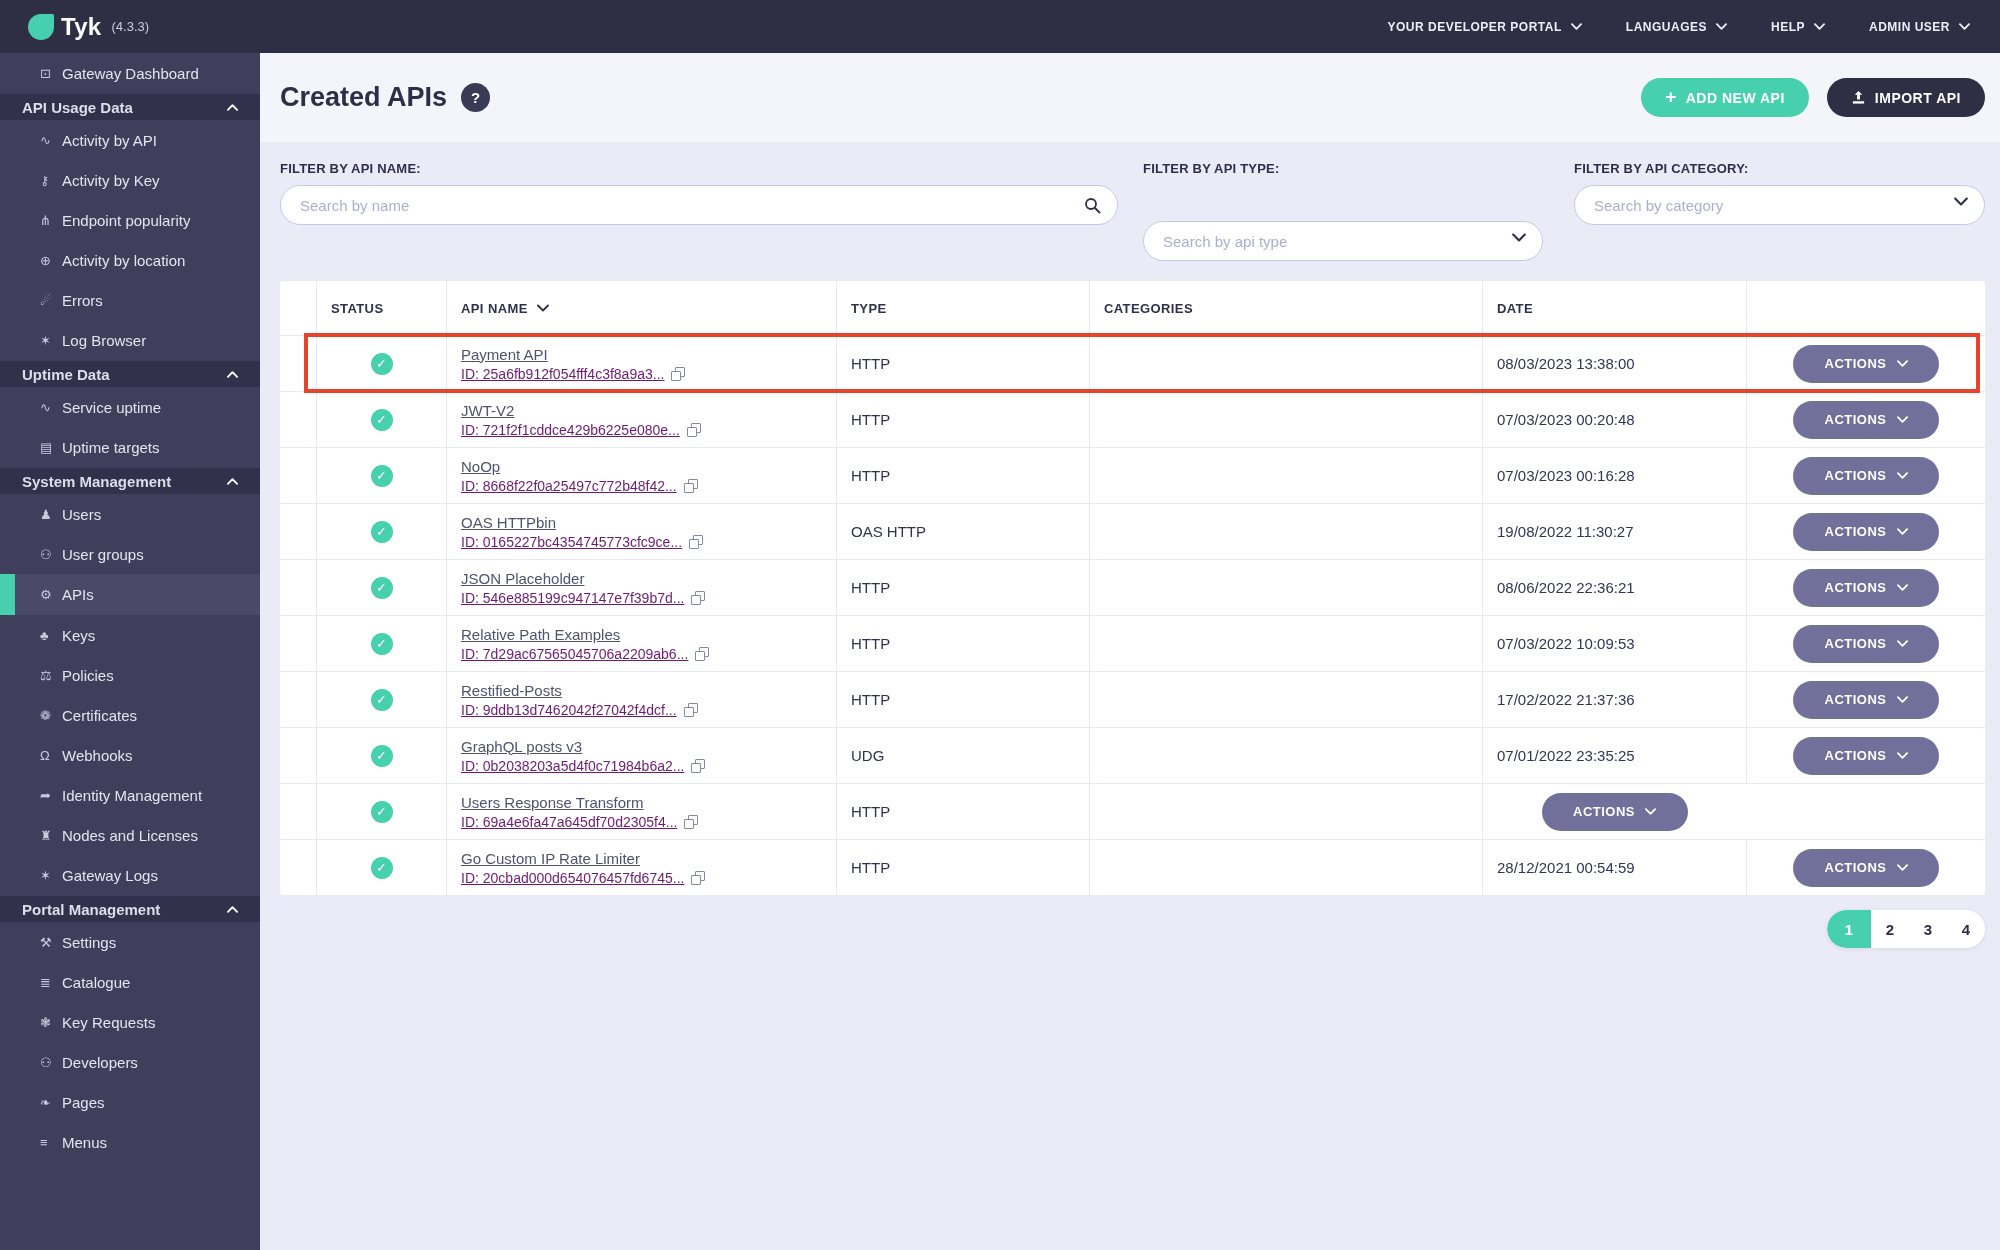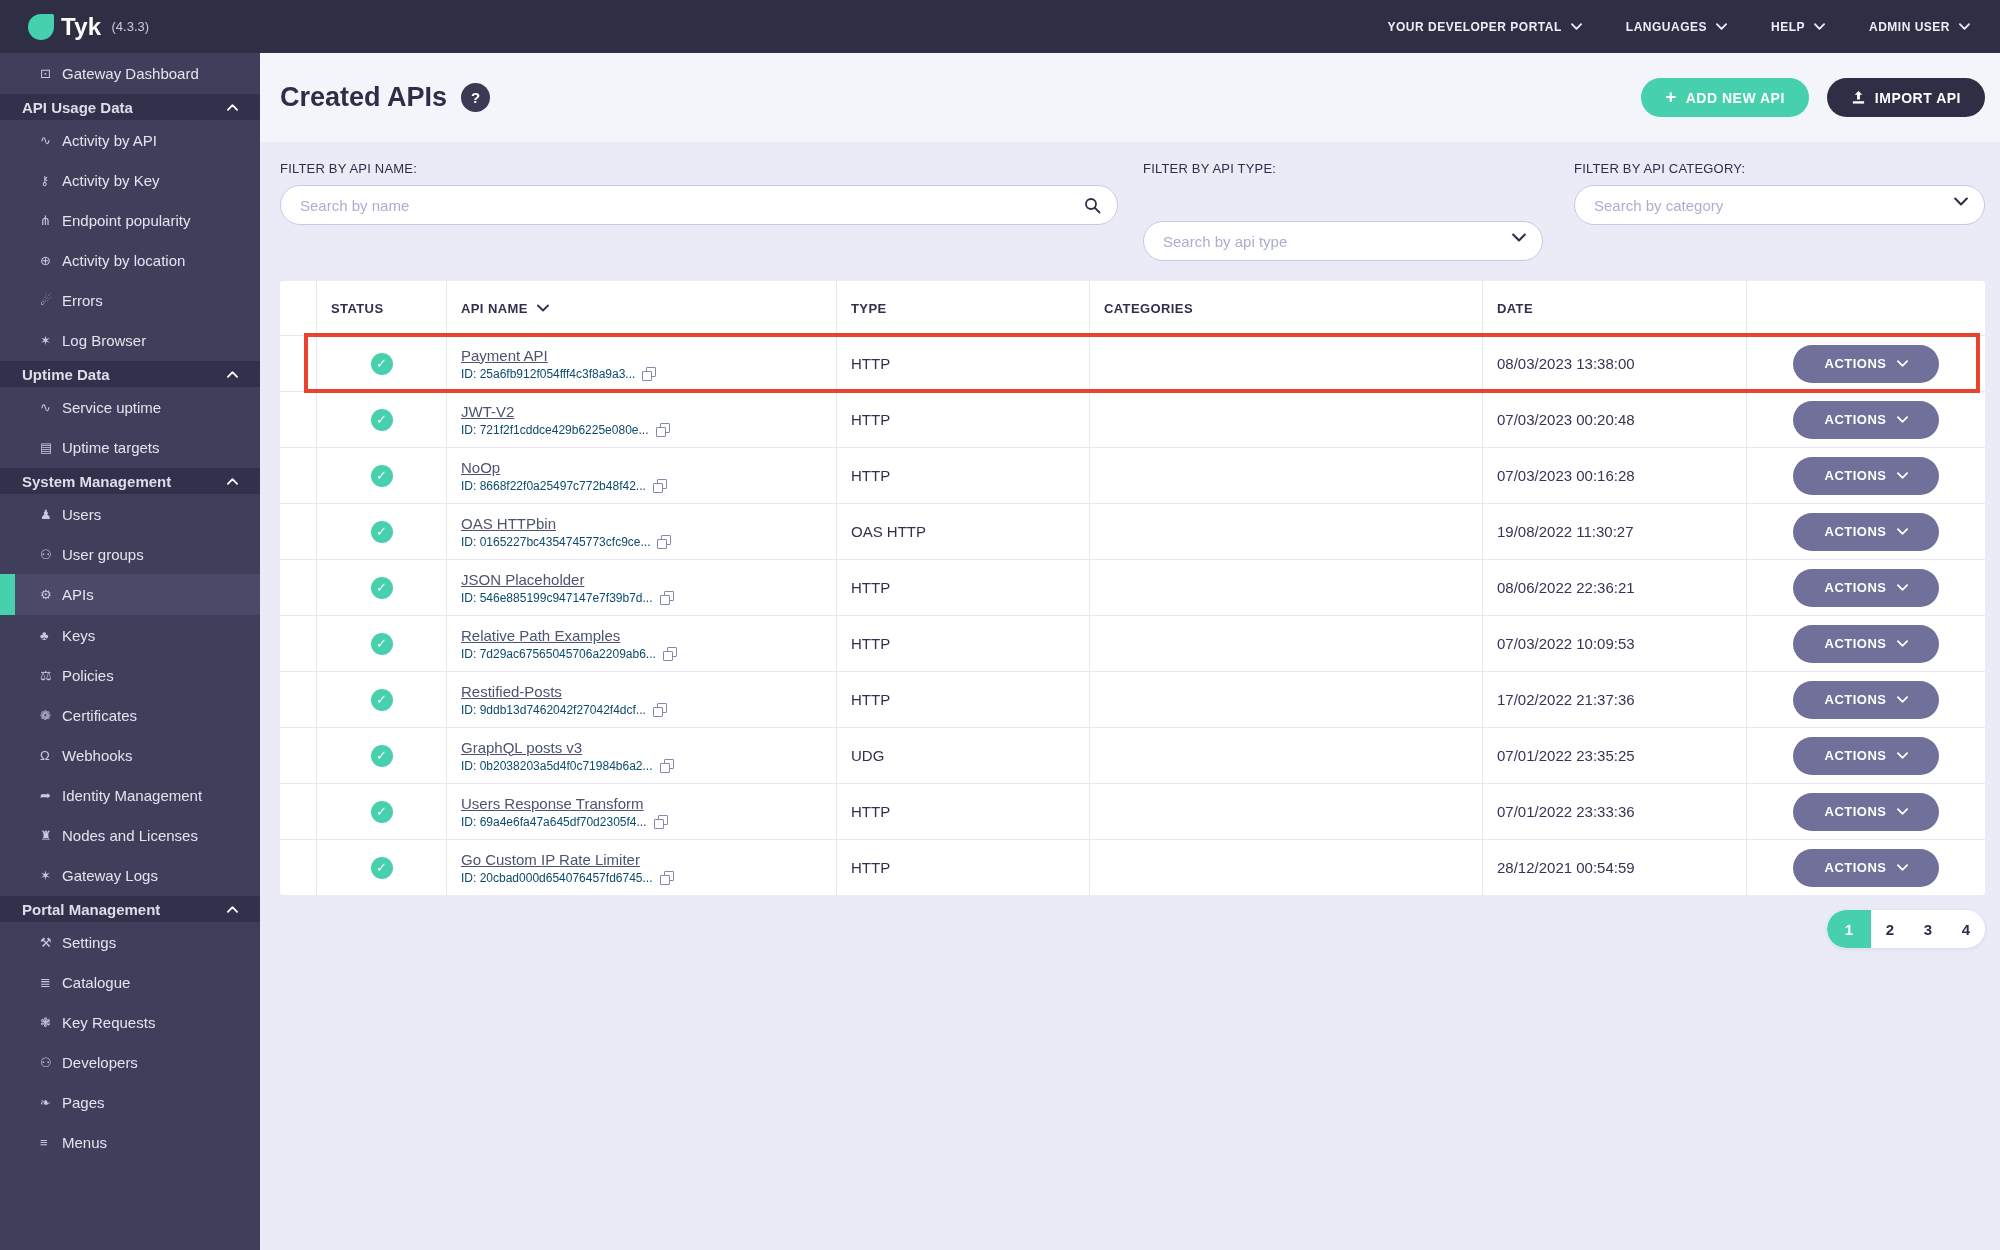--- a/index.html
+++ b/index.html
@@ -55,21 +55,21 @@
   .up-ic { width:15px; height:15px; }
 
   .page-body { padding:19px 15px 0 20px; }
 
   
   .filters { display:flex; margin-bottom:20px; }
   .filter { display:flex; flex-direction:column; }
   .f1 { width:838px; margin-right:25px; }
   .f2 { width:400px; margin-right:31px;gap:36px; }
   .f3 { flex:1; }
-  .filter label { font-size:13px; font-weight:400; letter-spacing:.2px;
+  .filter label { font-size:13px; font-weight:700; letter-spacing:.2px;
     color:var(--c-text_dark,#2E2E49); margin-bottom:9px; }
   .input-wrap { position:relative; }
   .input-wrap input { width:100%; height:40px; border:1px solid #C6C9E6; border-radius:20px;
     background:#fff; padding:0 44px 0 19px; font-size:15px; color:#2E2E49; outline:none;
     font-family:"Liberation Sans","DejaVu Sans",sans-serif; }
   .input-wrap input::placeholder { color:#ABAED0; }
   .input-ic { position:absolute; right:17px; top:12px; color:#2E2E49; }
 
   
   .table { background:#fff; border-radius:3px; }
@@ -86,21 +86,21 @@
   .cell.c0 { padding:0; }
   .cell.c1 { justify-content:center; padding:0; }
   .cell.c2 { flex-direction:column; align-items:flex-start; justify-content:center; }
   .cell.c6 { justify-content:center; padding:0; }
   .check { width:22px; height:22px; border-radius:50%; background:var(--c-accent,#47D0AE);
     color:#fff; font-size:13px; font-weight:700; display:flex; align-items:center;
     justify-content:center; }
   .api-link { font-size:15px; font-weight:400; color:var(--c-link,#4D5370);
     text-decoration:underline; cursor:pointer; }
   .id-line { display:flex; align-items:center; margin-top:3px; }
-  .api-id { font-size:12px; color:#0c4a6e; }
+  .api-id { font-size:14px; color:#701a75;text-decoration:underline; }
   .copy-ic { position:relative; display:inline-block; width:14px; height:14px;
     margin-left:7px; cursor:pointer; }
   .copy-ic::after { content:""; position:absolute; right:0; top:0; width:8px; height:8px;
     border:1.5px solid #8489AC; border-radius:1px; }
   .copy-ic::before { content:""; position:absolute; left:0; bottom:0; width:8px; height:8px;
     border:1.5px solid #8489AC; border-radius:1px; background:#fff; z-index:1; }
   .cell-date { color:#343456; }
   .actions-btn { height:38px; width:146px; border:0; border-radius:19px;
     background:var(--c-actions,#70709A); color:#fff; font-size:13px; font-weight:700;
     letter-spacing:.5px; display:flex; align-items:center; justify-content:center; gap:10px;
@@ -561,21 +561,20 @@
               </div>
     <div class="cell c2">
       <a class="api-link">Users Response Transform</a>
       <div class="id-line">
         <span class="api-id">ID: 69a4e6fa47a645df70d2305f4...</span>
         <span class="copy-ic"></span>
       </div>
     </div>
     <div class="cell c3 cell-type">HTTP</div>
     <div class="cell c4 cell-cats"></div>
-    <div class="cell c5 cell-date">07/01/2022 23:33:36</div>
     <div class="cell c6">
       <button class="actions-btn">
         <span class="actions-label">ACTIONS</span>
         <svg class="chev" viewBox="0 0 12 7">
                     <path d="M1 1l5 5 5-5" fill="none" stroke="currentColor" stroke-width="2" stroke-linecap="round" stroke-linejoin="round"></path>
                   </svg>
       </button>
     </div>
   </div>
             <div class="row row-grid">

